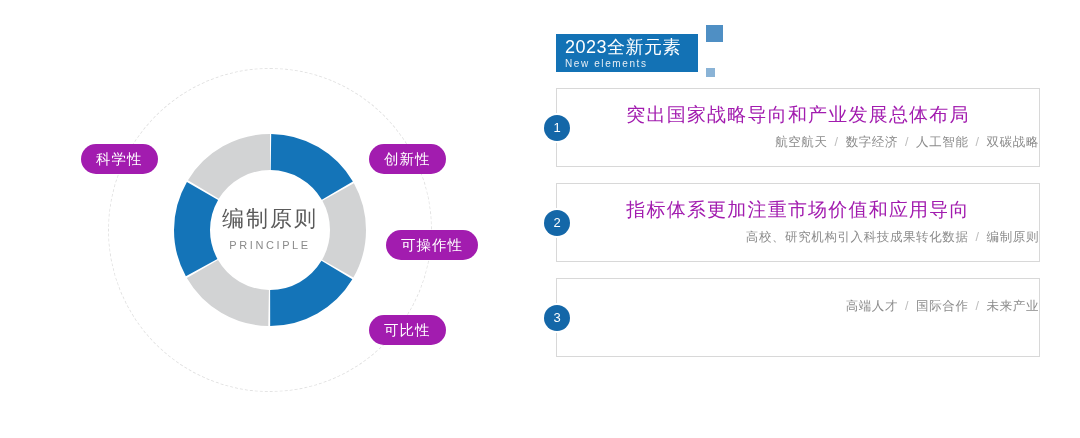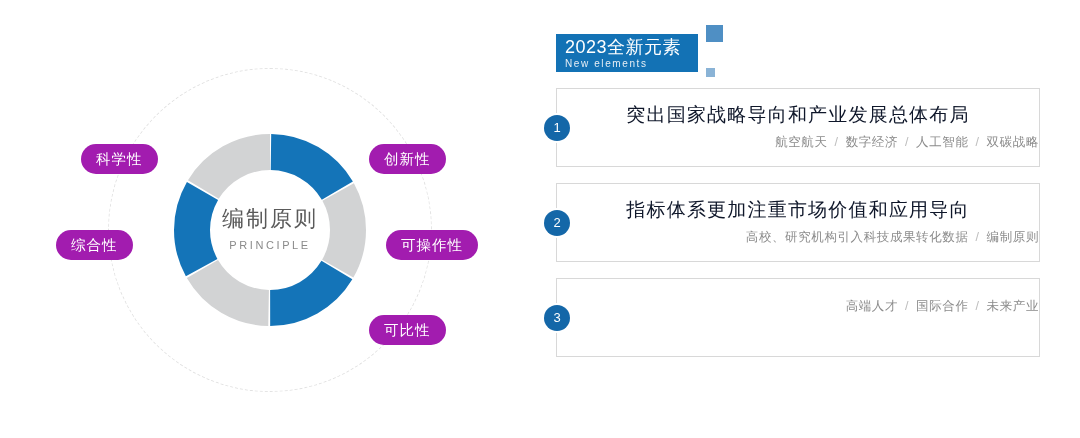--- a/index.html
+++ b/index.html
@@ -190,21 +190,21 @@
     height: 79px;
     margin-bottom: 16px;
     background: #ffffff;
   }
   .card-body {
     padding-top: 13px;
     text-align: center;
   }
   .card-title {
     font-size: 19px;
-    color: #0f172a;
+    color: #a21caf;
     letter-spacing: 1.2px;
     line-height: 26px;
     white-space: nowrap;
   }
   .card-tags {
     margin-top: 5px;
     font-size: 12.5px;
     color: #8b8b8b;
     letter-spacing: 0.6px;
     line-height: 18px;
@@ -259,21 +259,20 @@
       </svg>
 
       <div class="donut-center">
         <div class="cn">编制原则</div>
         <div class="en">PRINCIPLE</div>
       </div>
     </div>
 
     <div class="pill pill-kxx">科学性</div>
     <div class="pill pill-cxx">创新性</div>
-    <div class="pill pill-zhx">综合性</div>
     <div class="pill pill-kczx">可操作性</div>
     <div class="pill pill-kbx">可比性</div>
   </div>
 
   <div class="right-panel">
 
     <div class="badge-block">
       <div class="deco-sq-lg"></div>
       <div class="deco-sq-sm"></div>
       <div class="deco-gap"></div>

